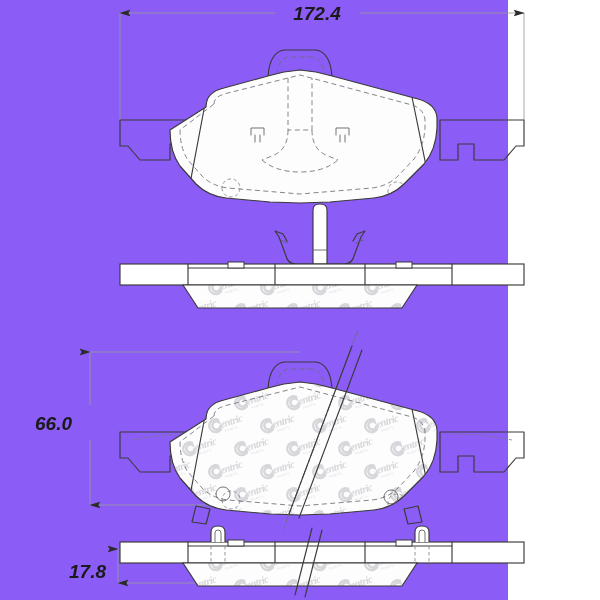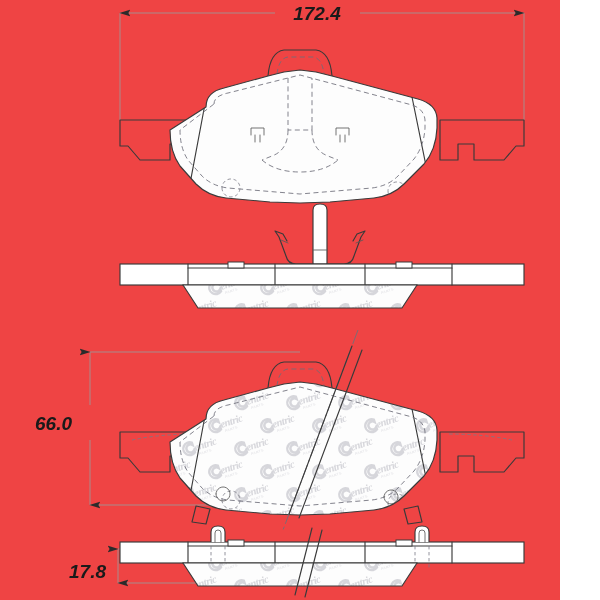--- a/index.html
+++ b/index.html
@@ -1,17 +1,17 @@
 <!DOCTYPE html>
 <html><head>
 <meta charset="utf-8">
 <style>
   html,body{margin:0;padding:0;background:#ffffff;}
   body{width:600px;height:600px;overflow:hidden;font-family:"Liberation Sans",sans-serif;}
-  #stage{position:relative;width:560px;height:600px;background:#ef4444;}
+  #stage{position:relative;width:508px;height:600px;background:#8b5cf6;}
   svg#drawing{display:block;width:600px;height:600px;}
   .dim-text{font-family:"Liberation Sans",sans-serif;font-weight:bold;font-style:italic;font-size:19px;fill:#1a1a1a;}
   .outline{fill:none;stroke:#3a3a3a;stroke-width:1.15;stroke-linejoin:round;stroke-linecap:round;}
   .outline-thin{fill:none;stroke:#5a5a5a;stroke-width:0.85;stroke-linejoin:round;stroke-linecap:round;}
   .hidden-edge{fill:none;stroke:#6d6d78;stroke-width:0.85;stroke-dasharray:5 3.4;stroke-linejoin:round;}
   .hidden-edge-fine{fill:none;stroke:#7a7a85;stroke-width:0.8;stroke-dasharray:3.4 2.6;}
   .ext-line{stroke:#9a9a9a;stroke-width:0.85;fill:none;}
   .dim-line{stroke:#9a9a9a;stroke-width:0.85;fill:none;}
   .centerline{stroke:#6f6f78;stroke-width:0.9;fill:none;stroke-dasharray:15 3 3 3;}
   .pad-face{fill:#fdfdfd;}

